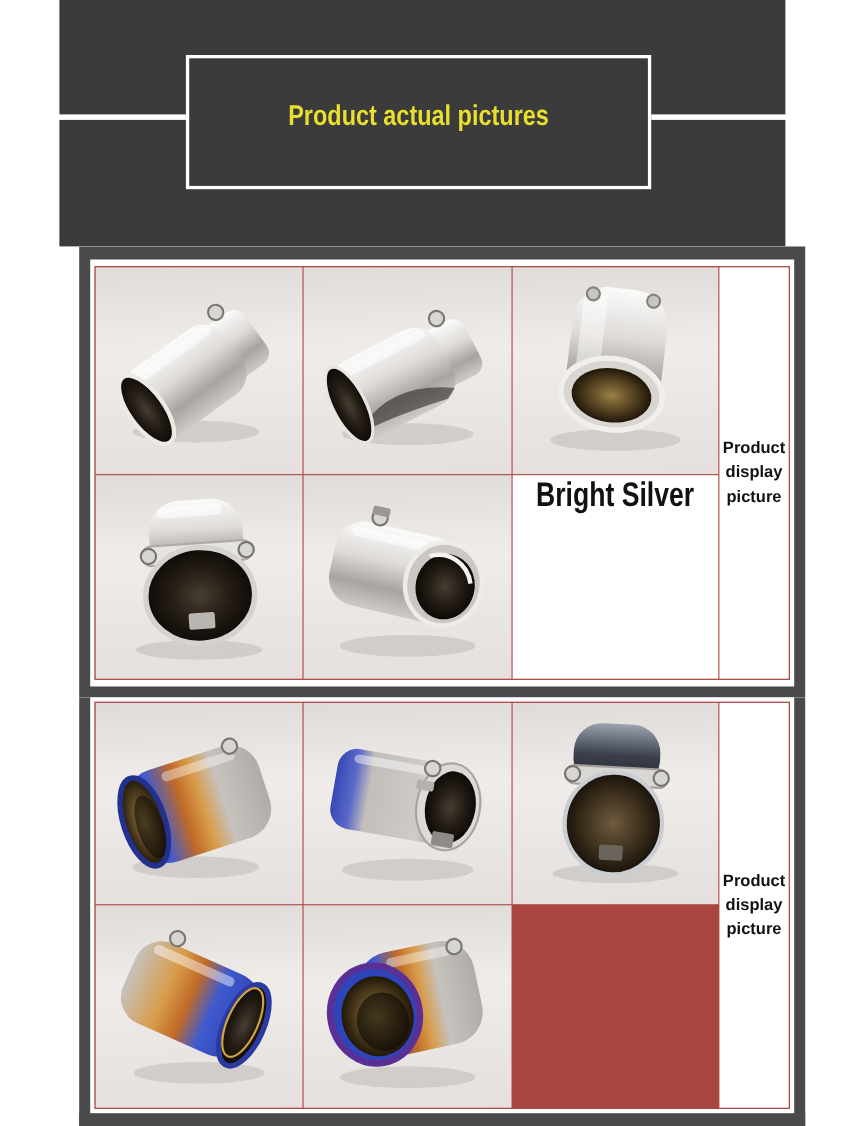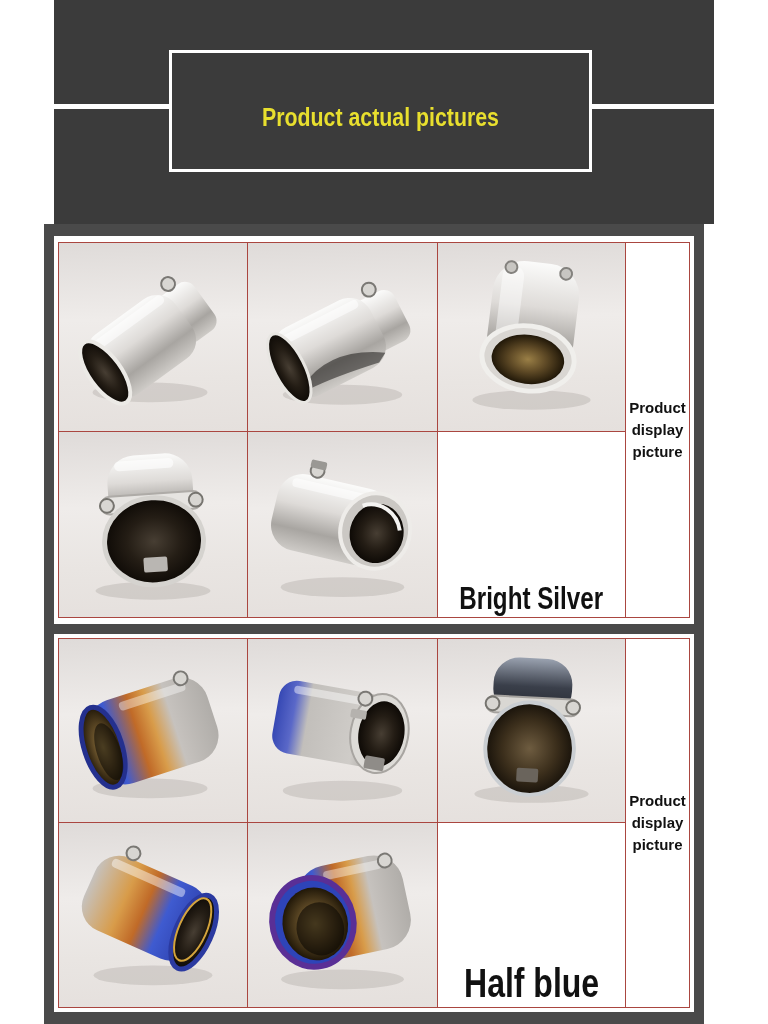--- a/index.html
+++ b/index.html
@@ -18,34 +18,34 @@
     position:absolute;left:115px;top:50px;width:423px;height:122px;
     border:3px solid #ffffff;text-align:center;
   }
   .trunk-wrap{position:absolute;top:-20px;left:0;right:0;text-align:center;}
   .trunk-wrap span{
     display:inline-block;background:#3b3b3b;padding:0 18px;
     color:#ffffff;font-weight:bold;font-size:27px;letter-spacing:6px;
     line-height:38px;
   }
   .header-title{
-    margin-top:50px;color:#e8df2e;font-weight:bold;font-size:26px;line-height:28px;
+    margin-top:38px;color:#e8df2e;font-weight:bold;font-size:26px;line-height:28px;
   }
   .header-title span{display:inline-block;transform:scaleX(.82);white-space:nowrap;}
   .header-subtitle{
     margin-top:14px;color:#ffffff;font-weight:bold;font-size:17px;line-height:20px;
   }
   .header-subtitle span{display:inline-block;transform:scaleX(.88);letter-spacing:1px;white-space:nowrap;}
   .side-line{position:absolute;top:104px;height:5px;background:#ffffff;}
   .side-line.left{left:0;width:169px;}
   .side-line.right{left:592px;width:176px;}
 
   
   .frame{
-    position:absolute;left:44px;width:660px;background:#ffffff;
+    position:absolute;left:72px;width:660px;background:#ffffff;
     border:10px solid #4a4a4a;
   }
   #frame-silver{top:224px;height:410px;border-top-width:12px;padding:6px 4px;}
   #frame-blue{top:634px;height:390px;border-top:0;border-bottom-width:12px;padding:4px;}
 
   .photo-table{
     display:grid;width:100%;height:100%;
     grid-template-columns:188px 189px 187px 1fr;
     gap:1px;background:#aa4640;border:1px solid #aa4640;
   }
@@ -59,21 +59,21 @@
   .cell.photo svg{position:absolute;inset:0;width:100%;height:100%;}
   .cell.side-label{
     grid-column:4;grid-row:1 / 3;display:flex;align-items:center;justify-content:center;
     text-align:center;
   }
   .side-label-text{
     font-weight:bold;font-size:15px;line-height:22px;color:#111111;
     width:58px;
   }
   .cell.variant{
-    grid-column:3;grid-row:2;display:flex;align-items:flex-end;justify-content:center;
+    grid-column:3;grid-row:2;display:flex;align-items:flex-start;justify-content:center;
   }
   .variant-text{
     font-weight:bold;color:#111111;white-space:nowrap;transform:scaleX(.78);
   }
   #frame-silver .variant-text{font-size:31px;}
   #frame-blue .variant-text{font-size:41px;}
 </style>
 </head>
 <body>
 
@@ -294,18 +294,15 @@
           <rect x="54" y="40" width="108" height="96" rx="30" fill="url(#gBurnL)"></rect>
           <rect x="84" y="46" width="60" height="9" rx="4" fill="rgba(255,255,255,.4)"></rect>
           <ellipse cx="64" cy="94" rx="41" ry="45" fill="#2e44b8" stroke="#5a2f96" stroke-width="6"></ellipse>
           <ellipse cx="66" cy="96" rx="33" ry="37" fill="url(#gHoleBrown)"></ellipse>
           <ellipse cx="70" cy="102" rx="24" ry="27" fill="rgba(12,8,4,.6)"></ellipse>
           <circle cx="148" cy="48" r="7" fill="#d8d6d2" stroke="#7a7874" stroke-width="2"></circle>
         </g>
       </svg>
     </div>
 
-    <div class="cell variant">
-      <div class="variant-text">Half blue</div>
-    </div>
 
   </div>
 </div>
 
 </body></html>

